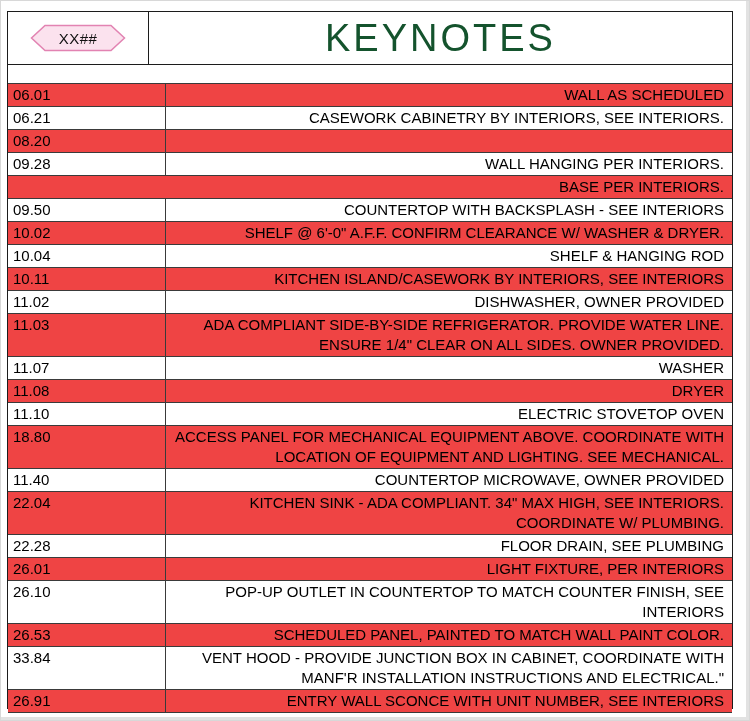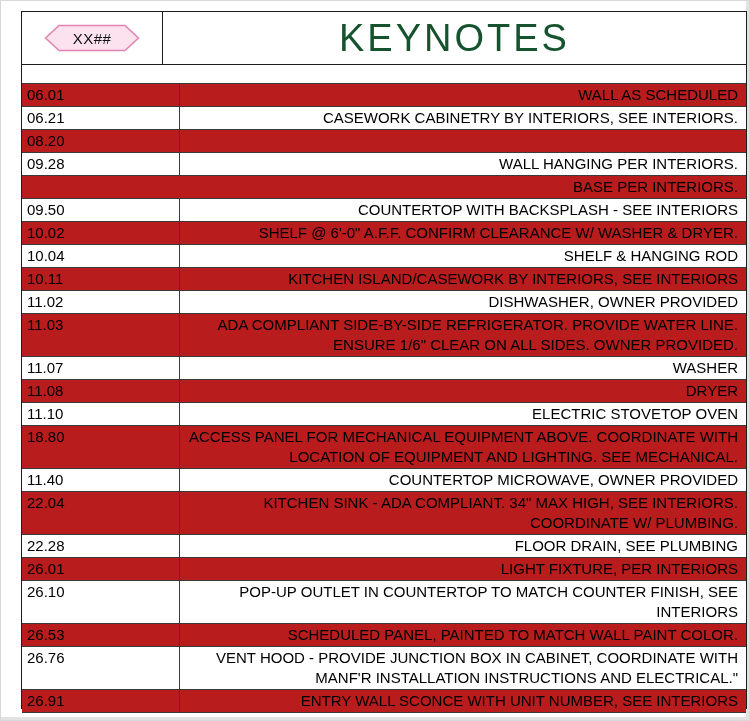--- a/index.html
+++ b/index.html
@@ -17,21 +17,21 @@
   }
   .frame {
     position: absolute;
     left: 0; top: 0;
     width: 748px; height: 719px;
     border: 1px solid #d8d8d8;
     box-shadow: inset -3px -3px 0 #e2e2e2;
   }
   .sheet {
     position: absolute;
-    left: 20px; top: 10px;
+    left: 6px; top: 10px;
     width: 726px; height: 698px;
     border: 1.5px solid #1c1c1c;
     box-sizing: border-box;
     background: #fff;
   }
   
   .header {
     display: flex;
     align-items: stretch;
     height: 52px;
@@ -77,21 +77,21 @@
   
   .table {
     border-top: 1px solid #3a3a3a;
   }
   .row {
     display: flex;
     border-bottom: 1px solid #3a3a3a;
     font-size: 15px;
     line-height: 20px;
   }
-  .row.shaded { background: #b91c1c; }
+  .row.shaded { background: #ef4444; }
   .cell-code {
     width: 158px;
     flex: 0 0 auto;
     border-right: 1px solid #3a3a3a;
     padding: 1px 4px 1px 5px;
     box-sizing: border-box;
   }
   .cell-desc {
     flex: 1;
     padding: 1px 8px 1px 6px;
@@ -163,21 +163,21 @@
     <div class="cell-desc">KITCHEN ISLAND/CASEWORK BY INTERIORS, SEE INTERIORS</div>
   </div>
 
   <div class="row">
     <div class="cell-code">11.02</div>
     <div class="cell-desc">DISHWASHER, OWNER PROVIDED</div>
   </div>
 
   <div class="row shaded">
     <div class="cell-code">11.03</div>
-    <div class="cell-desc">ADA COMPLIANT SIDE-BY-SIDE REFRIGERATOR. PROVIDE WATER LINE. ENSURE 1/6" CLEAR ON ALL SIDES. OWNER PROVIDED.</div>
+    <div class="cell-desc">ADA COMPLIANT SIDE-BY-SIDE REFRIGERATOR. PROVIDE WATER LINE. ENSURE 1/4" CLEAR ON ALL SIDES. OWNER PROVIDED.</div>
   </div>
 
   <div class="row">
     <div class="cell-code">11.07</div>
     <div class="cell-desc">WASHER</div>
   </div>
 
   <div class="row shaded">
     <div class="cell-code">11.08</div>
     <div class="cell-desc">DRYER</div>
@@ -217,21 +217,21 @@
     <div class="cell-code">26.10</div>
     <div class="cell-desc">POP-UP OUTLET IN COUNTERTOP TO MATCH COUNTER FINISH, SEE INTERIORS</div>
   </div>
 
   <div class="row shaded">
     <div class="cell-code">26.53</div>
     <div class="cell-desc">SCHEDULED PANEL, PAINTED TO MATCH WALL PAINT COLOR.</div>
   </div>
 
   <div class="row">
-    <div class="cell-code">26.76</div>
+    <div class="cell-code">33.84</div>
     <div class="cell-desc">VENT HOOD - PROVIDE JUNCTION BOX IN CABINET, COORDINATE WITH MANF'R INSTALLATION INSTRUCTIONS AND ELECTRICAL."</div>
   </div>
 
   <div class="row shaded">
     <div class="cell-code">26.91</div>
     <div class="cell-desc">ENTRY WALL SCONCE WITH UNIT NUMBER, SEE INTERIORS</div>
   </div>
 </div>
     </div>
 

